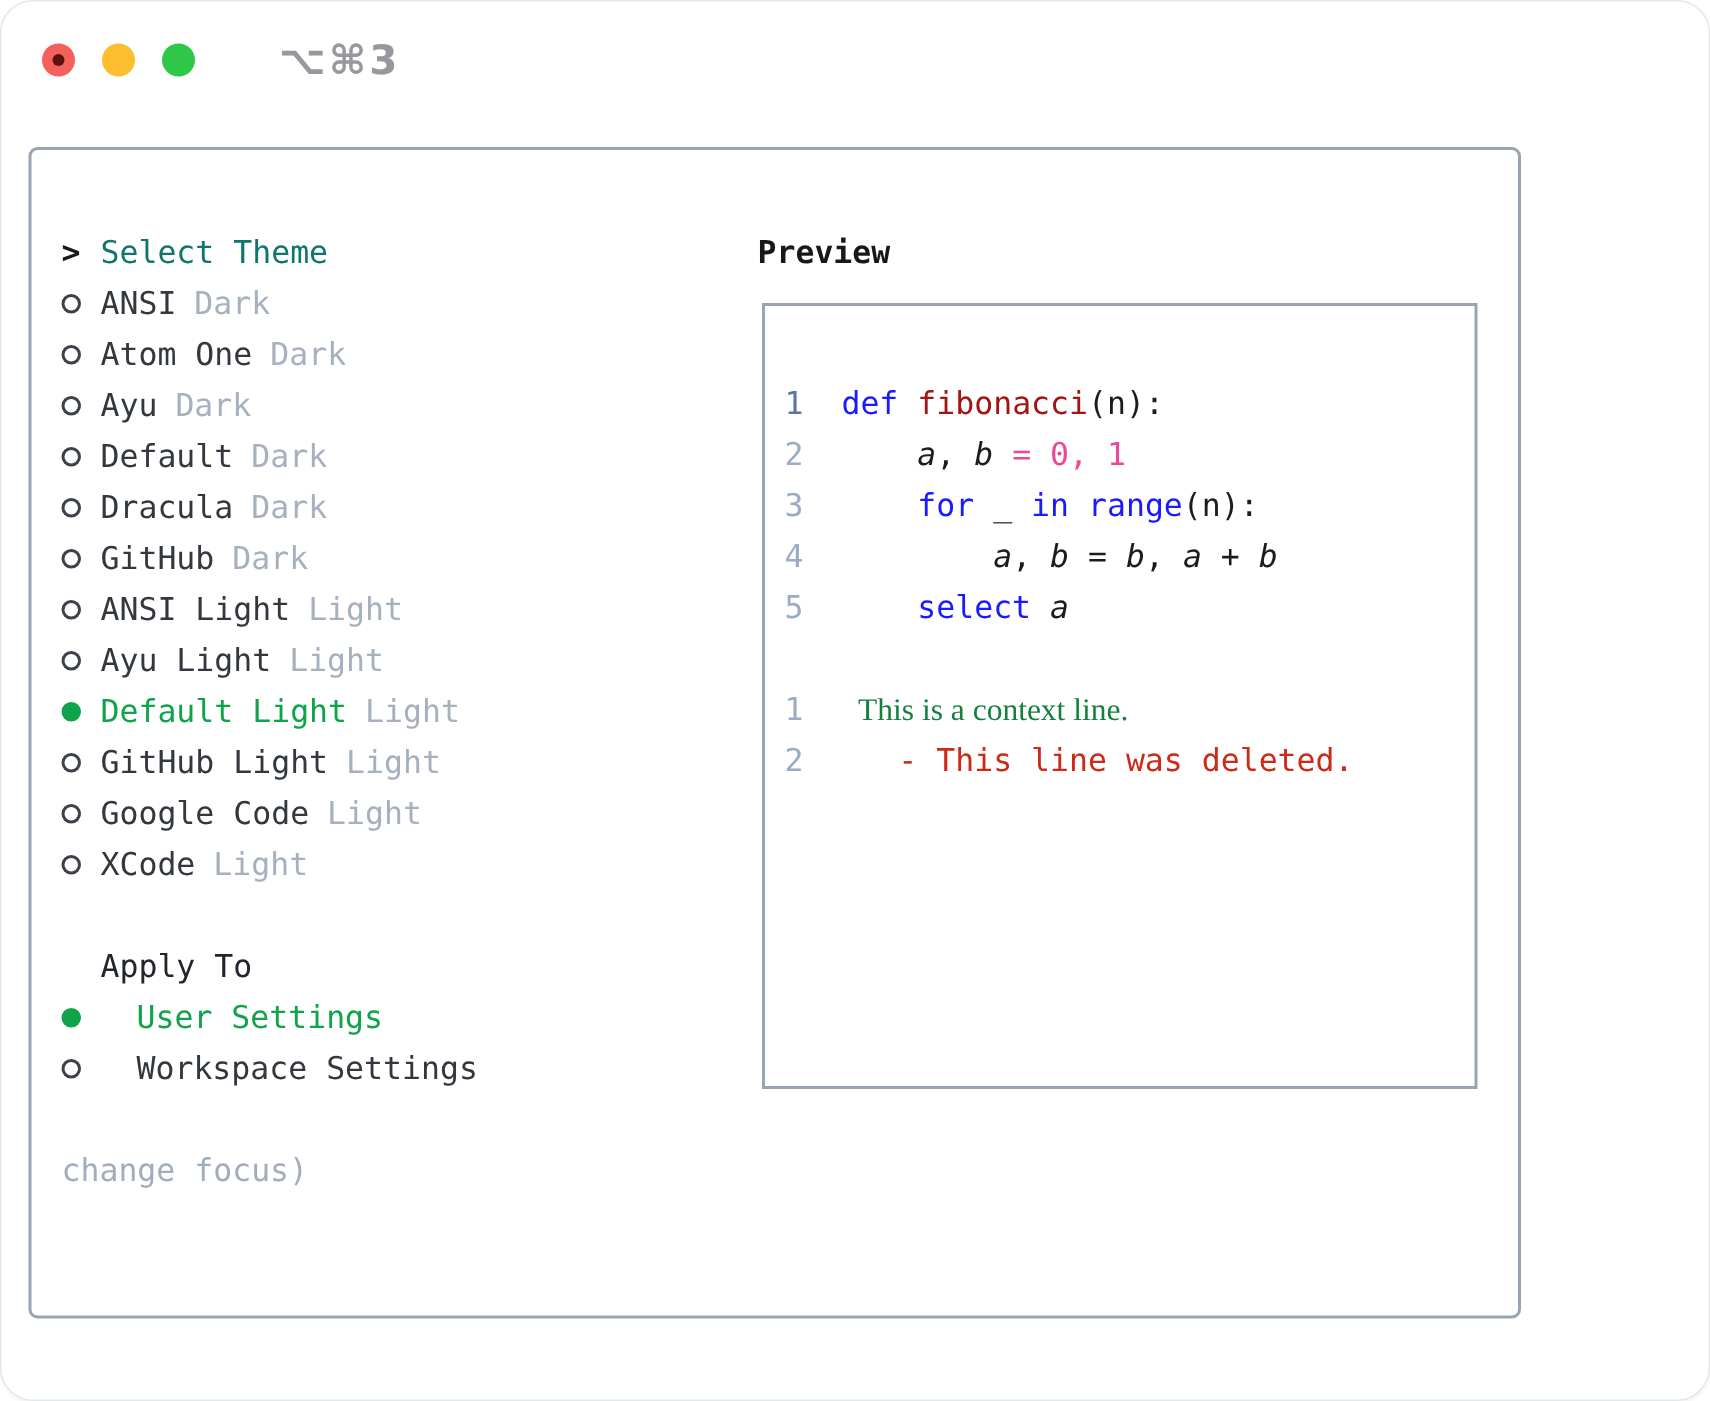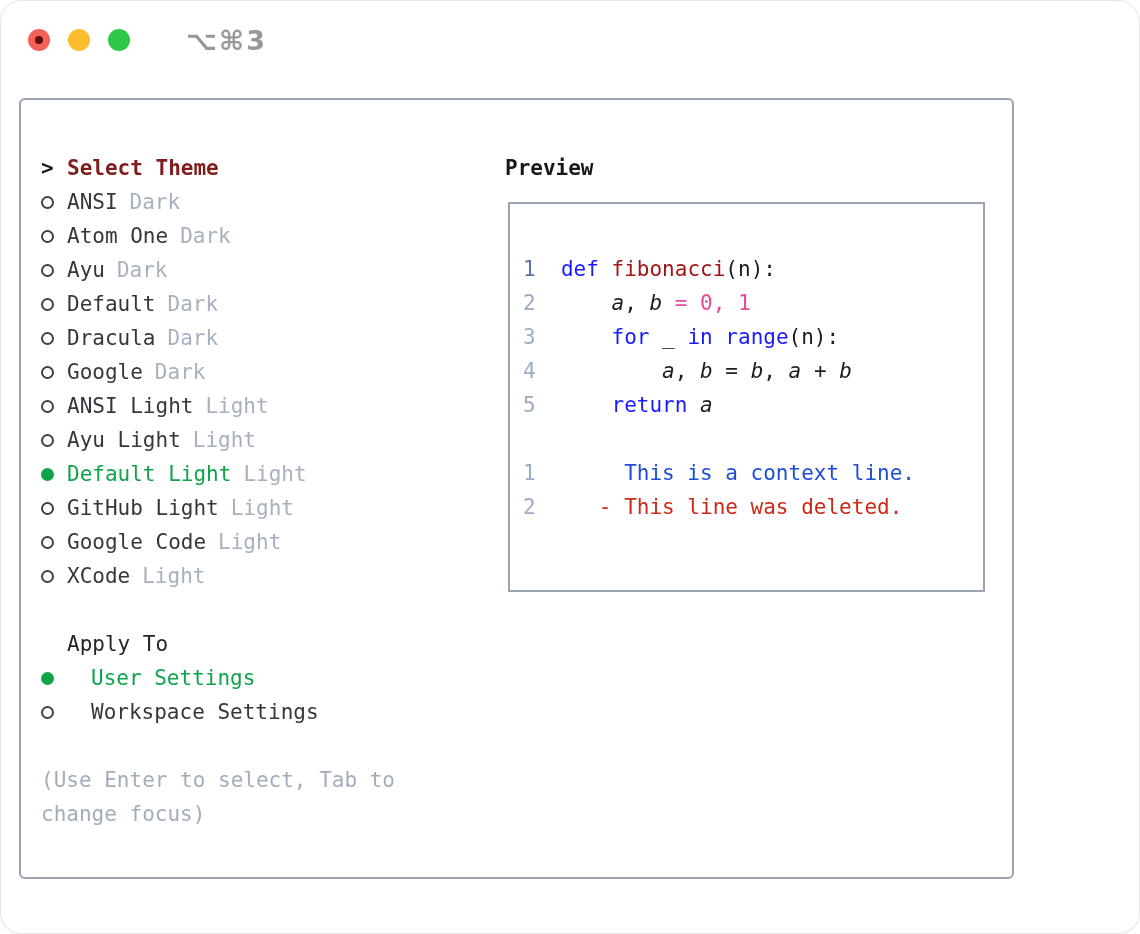--- a/index.html
+++ b/index.html
@@ -38,32 +38,32 @@
   
   .left-col { position: absolute; left: 20px; top: 51px; font-size: 21px; }
   .row { height: 34px; display: flex; align-items: center; white-space: pre; }
   .marker { width: 26px; flex: none; display: flex; align-items: center; }
   .prompt { font-weight: bold; color: #16181c; }
   .radio {
     width: 13px; height: 13px; border-radius: 50%;
     border: 2px solid #3d424a; background: transparent; flex: none;
   }
   .radio.sel { border-color: var(--green); background: var(--green); }
-  .hdr { font-weight: bold; color: #7f1d1d; }
+  .hdr { font-weight: normal; color: #0f766e; }
   .subhdr { color: #22262c; }
   .theme-name { color: #33383f; }
   .theme-name.sel { color: var(--green); }
   .variant { color: #a6b0bf; margin-left: 12px; }
   .apply-label { color: #33383f; margin-left: 24px; }
   .apply-label.sel { color: var(--green); }
   .hint { color: #a2adbc; }
   
   .preview-label { position: absolute; left: 484px; top: 51px; height: 34px; display: flex; align-items: center; font-size: 21px; font-weight: bold; color: #16181c; }
   .preview-box {
-    position: absolute; left: 487px; top: 102px; width: 477px; height: 390px;
+    position: absolute; left: 487px; top: 102px; width: 477px; height: 524px;
     border: 2px solid #9aa3b0; background: #ffffff;
   }
   .code { position: absolute; left: 13px; top: 48px; font-size: 21px; }
   .code-line { height: 34px; line-height: 34px; white-space: pre; }
   .tok-i { font-style: italic; }
 </style>
 </head>
 <body>
 
 <div class="window">
@@ -81,53 +81,52 @@
       <div class="row">
         <span class="marker"><span class="prompt">&gt;</span></span>
         <span class="hdr">Select Theme</span>
       </div>
       <div id="theme-items">
           <div class="row"><span class="marker"><span class="radio"></span></span><span class="theme-name">ANSI</span><span class="variant">Dark</span></div>
           <div class="row"><span class="marker"><span class="radio"></span></span><span class="theme-name">Atom One</span><span class="variant">Dark</span></div>
           <div class="row"><span class="marker"><span class="radio"></span></span><span class="theme-name">Ayu</span><span class="variant">Dark</span></div>
           <div class="row"><span class="marker"><span class="radio"></span></span><span class="theme-name">Default</span><span class="variant">Dark</span></div>
           <div class="row"><span class="marker"><span class="radio"></span></span><span class="theme-name">Dracula</span><span class="variant">Dark</span></div>
-          <div class="row"><span class="marker"><span class="radio"></span></span><span class="theme-name">Google</span><span class="variant">Dark</span></div>
+          <div class="row"><span class="marker"><span class="radio"></span></span><span class="theme-name">GitHub</span><span class="variant">Dark</span></div>
           <div class="row"><span class="marker"><span class="radio"></span></span><span class="theme-name">ANSI Light</span><span class="variant">Light</span></div>
           <div class="row"><span class="marker"><span class="radio"></span></span><span class="theme-name">Ayu Light</span><span class="variant">Light</span></div>
           <div class="row"><span class="marker"><span class="radio sel"></span></span><span class="theme-name sel">Default Light</span><span class="variant">Light</span></div>
           <div class="row"><span class="marker"><span class="radio"></span></span><span class="theme-name">GitHub Light</span><span class="variant">Light</span></div>
           <div class="row"><span class="marker"><span class="radio"></span></span><span class="theme-name">Google Code</span><span class="variant">Light</span></div>
           <div class="row"><span class="marker"><span class="radio"></span></span><span class="theme-name">XCode</span><span class="variant">Light</span></div>
         </div>
       <div class="row"></div>
       <div class="row">
         <span class="marker"></span>
         <span class="subhdr">Apply To</span>
       </div>
       <div id="apply-items">
           <div class="row"><span class="marker"><span class="radio sel"></span></span><span class="apply-label sel">User Settings</span></div>
           <div class="row"><span class="marker"><span class="radio"></span></span><span class="apply-label">Workspace Settings</span></div>
         </div>
       <div class="row"></div>
       <div id="hint-lines">
-          <div class="row hint">(Use Enter to select, Tab to</div>
           <div class="row hint">change focus)</div>
         </div>
     </div>
 
     <div class="preview-label">Preview</div>
 
     <div class="preview-box">
       <div class="code" id="code-lines">
           <div class="code-line"><span style="color: rgb(91, 116, 168);">1</span><span style="color: rgb(28, 28, 28);">  </span><span style="color: rgb(26, 26, 255);">def</span><span style="color: rgb(28, 28, 28);"> </span><span style="color: rgb(163, 21, 21);">fibonacci</span><span style="color: rgb(28, 28, 28);">(n):</span></div>
           <div class="code-line"><span style="color: rgb(156, 171, 196);">2</span><span style="color: rgb(28, 28, 28);">      </span><span class="tok-i" style="color: rgb(28, 28, 28);">a</span><span style="color: rgb(28, 28, 28);">, </span><span class="tok-i" style="color: rgb(28, 28, 28);">b</span><span style="color: #ec4899;"> = 0, 1</span></div>
           <div class="code-line"><span style="color: rgb(156, 171, 196);">3</span><span style="color: rgb(28, 28, 28);">      </span><span style="color: rgb(26, 26, 255);">for</span><span style="color: rgb(28, 28, 28);"> _ </span><span style="color: rgb(26, 26, 255);">in</span><span style="color: rgb(28, 28, 28);"> </span><span style="color: rgb(26, 26, 255);">range</span><span style="color: rgb(28, 28, 28);">(n):</span></div>
           <div class="code-line"><span style="color: rgb(156, 171, 196);">4</span><span style="color: rgb(28, 28, 28);">          </span><span class="tok-i" style="color: rgb(28, 28, 28);">a</span><span style="color: rgb(28, 28, 28);">, </span><span class="tok-i" style="color: rgb(28, 28, 28);">b</span><span style="color: rgb(28, 28, 28);"> = </span><span class="tok-i" style="color: rgb(28, 28, 28);">b</span><span style="color: rgb(28, 28, 28);">, </span><span class="tok-i" style="color: rgb(28, 28, 28);">a</span><span style="color: rgb(28, 28, 28);"> + </span><span class="tok-i" style="color: rgb(28, 28, 28);">b</span></div>
-          <div class="code-line"><span style="color: rgb(156, 171, 196);">5</span><span style="color: rgb(28, 28, 28);">      </span><span style="color: rgb(26, 26, 255);">return</span><span style="color: rgb(28, 28, 28);"> </span><span class="tok-i" style="color: rgb(28, 28, 28);">a</span></div>
+          <div class="code-line"><span style="color: rgb(156, 171, 196);">5</span><span style="color: rgb(28, 28, 28);">      </span><span style="color: rgb(26, 26, 255);">select</span><span style="color: rgb(28, 28, 28);"> </span><span class="tok-i" style="color: rgb(28, 28, 28);">a</span></div>
           <div class="code-line">&nbsp;</div>
-          <div class="code-line"><span style="color: rgb(156, 171, 196);">1</span><span style="color: #1d4ed8;">       This is a context line.</span></div>
+          <div class="code-line"><span style="color: rgb(156, 171, 196);">1</span><span style="color: #15803d; font-family: Liberation Serif, serif;">       This is a context line.</span></div>
           <div class="code-line"><span style="color: rgb(156, 171, 196);">2</span><span style="color: rgb(204, 42, 22);">     - This line was deleted.</span></div>
         </div>
     </div>
 
   </div>
 </div>
 
 </body></html>

